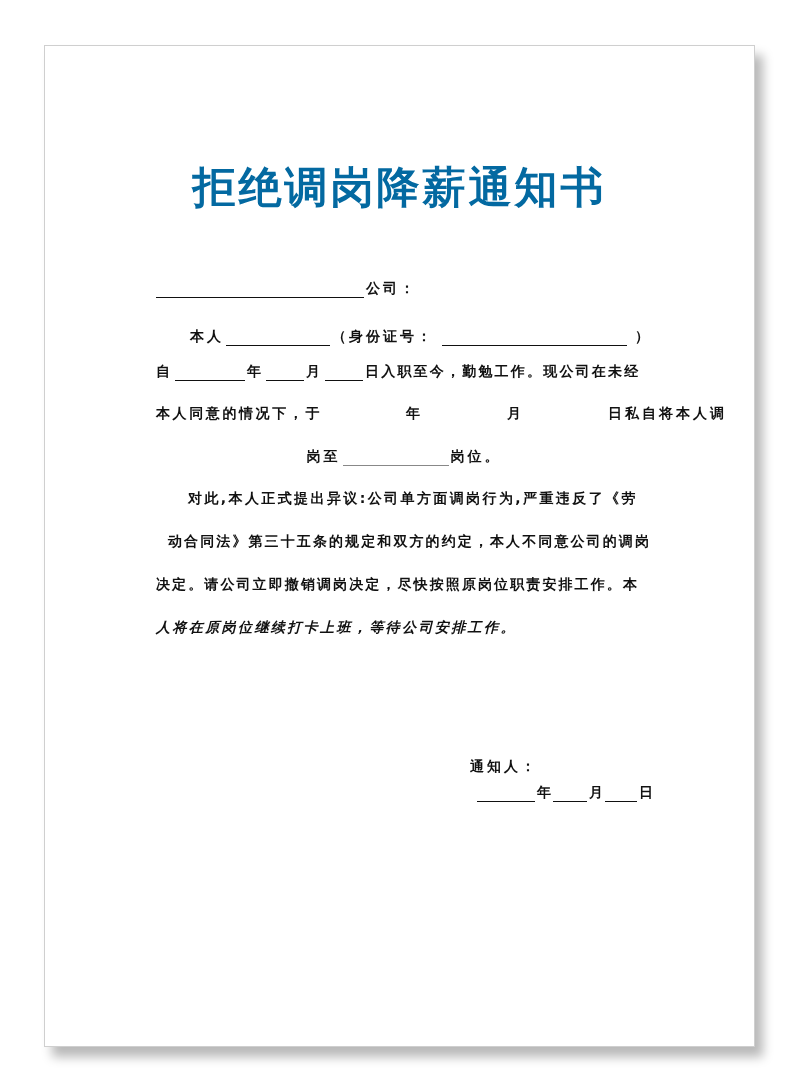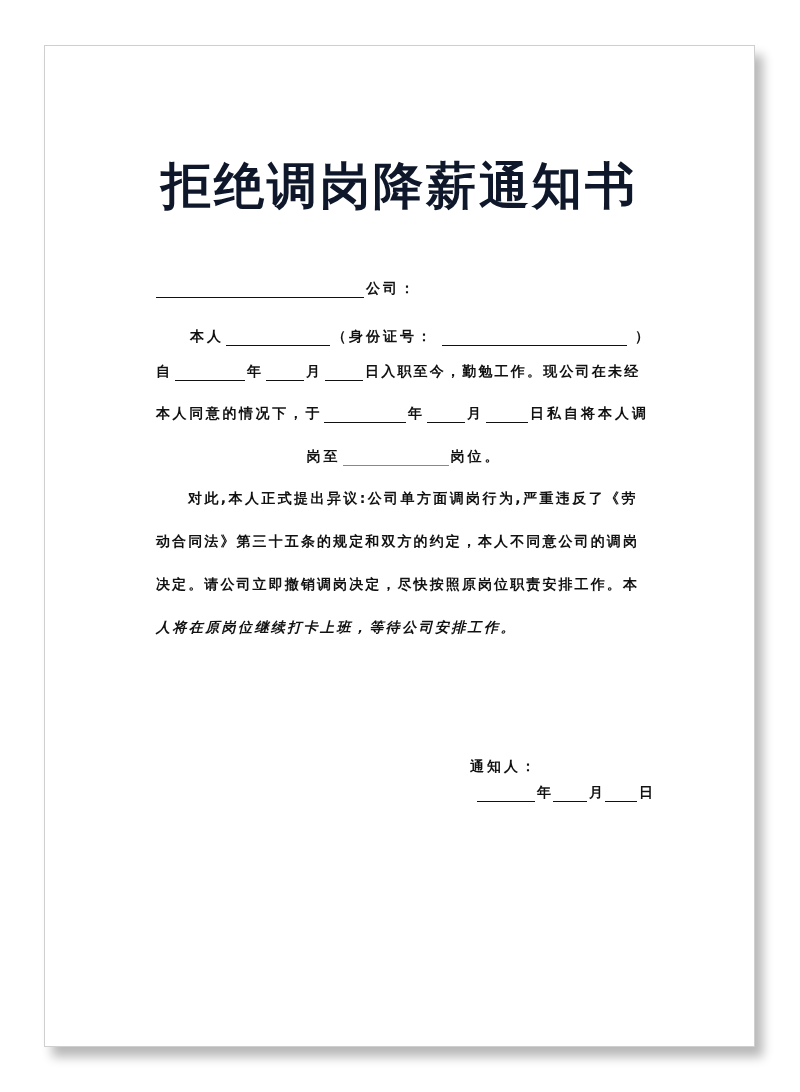--- a/index.html
+++ b/index.html
@@ -6,22 +6,22 @@
   body {
     width: 800px; height: 1092px; background: #ffffff; position: relative; overflow: hidden;
     font-family: "DejaVu Sans", "Liberation Sans", sans-serif; color: #111;
   }
   .page {
     position: absolute; left: 44px; top: 45px; width: 711px; height: 1002px;
     background: #fff; border: 1px solid #cfcfcf; box-sizing: border-box;
     box-shadow: 8px 10px 10px rgba(0,0,0,0.28);
   }
   .title {
-    position: absolute; left: 0; right: 0; top: 107px; text-align: center;
-    font-size: 50px; font-weight: bold; letter-spacing: 3px; color: #0f172a;
+    position: absolute; left: 0; right: 0; top: 113px; text-align: center;
+    font-size: 43px; font-weight: bold; letter-spacing: 3px; color: #0369a1;
   }
   .line { position: absolute; left: 111px; width: 496px; height: 22px; font-size: 14px; font-weight: bold;
           letter-spacing: 3px; white-space: nowrap; display: flex; align-items: flex-end; }
   .u { display: inline-block; border-bottom: 1.5px solid #111; height: 16px; margin: 0 2px; }
   .u.light { border-bottom-color: #888; }
   .txt { display: inline-block; }
 </style>
 </head>
 <body>
 
@@ -45,40 +45,40 @@
   <div class="line" style="top:313px;">
     <span class="txt">自</span>
     <span class="u" style="width:70px;"></span>
     <span class="txt">年</span>
     <span class="u" style="width:38px;"></span>
     <span class="txt">月</span>
     <span class="u" style="width:38px;"></span>
     <span class="txt" style="letter-spacing:2.2px;font-family:Liberation Serif, serif;">日入职至今，勤勉工作。现公司在未经</span>
   </div>
 
-  <div class="line" style="top:355px;">
+  <div class="line" style="top:355px;gap:40px;">
     <span class="txt" style="letter-spacing:2.6px;">本人同意的情况下，于</span>
     <span class="u" style="width:82px;"></span>
     <span class="txt">年</span>
     <span class="u" style="width:38px;"></span>
     <span class="txt">月</span>
     <span class="u" style="width:42px;"></span>
     <span class="txt">日私自将本人调</span>
   </div>
 
   <div class="line" style="top:398px;justify-content:center;">
     <span class="txt">岗至</span>
     <span class="u light" style="width:106px;"></span>
     <span class="txt">岗位。</span>
   </div>
 
   <div class="line" style="top:440px;">
     <span class="txt" style="margin-left:32px;letter-spacing:2.4px;">对此,本人正式提出异议:公司单方面调岗行为,严重违反了《劳</span>
   </div>
-  <div class="line" style="top:483px;">
+  <div class="line" style="top:483px;margin-left:12px;">
     <span class="txt" style="letter-spacing:2.1px;">动合同法》第三十五条的规定和双方的约定，本人不同意公司的调岗</span>
   </div>
   <div class="line" style="top:526px;">
     <span class="txt" style="letter-spacing:2.1px;">决定。请公司立即撤销调岗决定，尽快按照原岗位职责安排工作。本</span>
   </div>
   <div class="line" style="top:569px;">
     <span class="txt" style="letter-spacing:2.4px;font-style:italic;">人将在原岗位继续打卡上班，等待公司安排工作。</span>
   </div>
 
   <div class="line" style="top:708px;left:425px;width:200px;text-align:center;">

